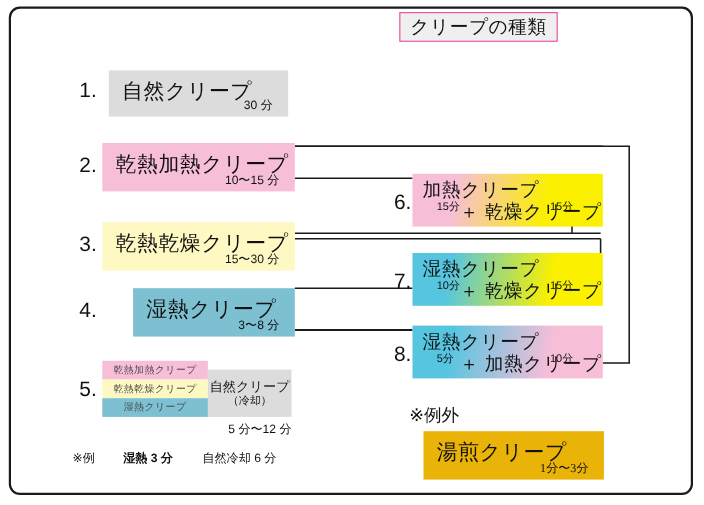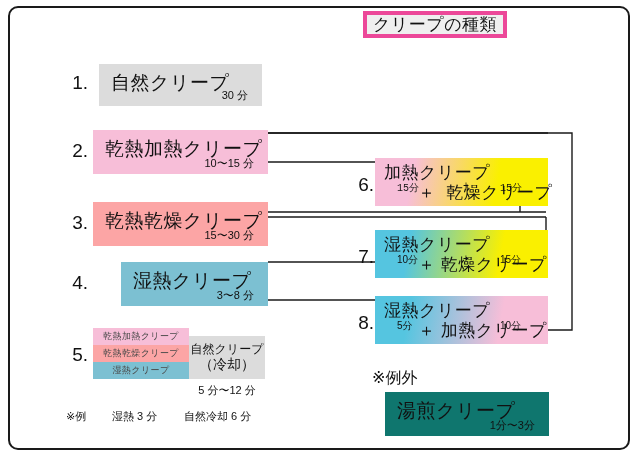--- a/index.html
+++ b/index.html
@@ -30,21 +30,21 @@
   }
 
   
   .title-box {
     position: absolute;
     left: 363px;
     top: 11px;
     width: 144px;
     height: 27px;
     background: #efefef;
-    border: 4px solid #ec4899;
+    border: 1px solid #ec4899;
     box-sizing: border-box;
     display: flex;
     align-items: center;
     justify-content: center;
     font-size: 17px;
     color: #111111;
     letter-spacing: 0.5px;
   }
 
   
@@ -73,23 +73,23 @@
   .lbox .dur {
     position: absolute;
     right: 14px;
     bottom: 3px;
     font-size: 11px;
     white-space: nowrap;
   }
 
   .c-gray   { background: #dcdcdc; }
   .c-pink   { background: #f7bed8; }
-  .c-yellow { background: #fca5a5; }
+  .c-yellow { background: #fef9c3; }
   .c-blue   { background: #7cc0d2; }
-  .c-green  { background: #0f766e; }
+  .c-green  { background: #eab308; font-family: Liberation Serif, serif; }
 
   
   .stack {
     position: absolute;
     box-sizing: border-box;
   }
   .stack-row {
     position: absolute;
     left: 0;
     width: 100%;
@@ -108,21 +108,21 @@
     box-sizing: border-box;
     background: #dcdcdc;
     display: flex;
     flex-direction: column;
     align-items: center;
     justify-content: center;
     color: #111111;
     line-height: 1.15;
   }
   .cool-box .cl1 { font-size: 12px; white-space: nowrap; }
-  .cool-box .cl2 { font-size: 14px; white-space: nowrap; }
+  .cool-box .cl2 { font-size: 10px; white-space: nowrap; }
 
   .cap {
     position: absolute;
     font-size: 11px;
     color: #111111;
     text-align: center;
     white-space: nowrap;
   }
   .note {
     position: absolute;
@@ -169,21 +169,21 @@
     white-space: nowrap;
   }
   .rbox .d2 {
     position: absolute;
     left: 125px;
     top: 23px;
     font-size: 10px;
     white-space: nowrap;
   }
 
-  .g-pink-yellow { background: linear-gradient(100deg, #f7bed8 0%, #f7bed8 22%, #faf000 70%, #faf000 100%); font-family: Liberation Mono, monospace; }
+  .g-pink-yellow { background: linear-gradient(100deg, #f7bed8 0%, #f7bed8 22%, #faf000 70%, #faf000 100%); }
   .g-blue-yellow { background: linear-gradient(100deg, #55c5e0 0%, #55c5e0 20%, #faf000 72%, #faf000 100%); }
   .g-blue-pink   { background: linear-gradient(100deg, #55c5e0 0%, #55c5e0 20%, #f7bed8 72%, #f7bed8 100%); }
 
   
   .exc-label {
     position: absolute;
     font-size: 16px;
     color: #111111;
     white-space: nowrap;
   }
@@ -256,24 +256,24 @@
     <div class="stack-row c-pink" style="top:0px;">乾熱加熱クリープ</div>
     <div class="stack-row c-yellow" style="top:17px;">乾熱乾燥クリープ</div>
     <div class="stack-row c-blue" style="top:34px;">湿熱クリープ</div>
   </div>
 
   <div class="cool-box" style="left:189px; top:336px; width:76px; height:43px;">
     <span class="cl1">自然クリープ</span>
     <span class="cl2">（冷却）</span>
   </div>
 
-  <div class="cap" style="left:189px; top:383px; width:76px;">5 分〜12 分</div>
+  <div class="cap" style="left:189px; top:383px; width:76px;text-align:right;">5 分〜12 分</div>
 
   <div class="note" style="left:66px; top:409px;">※例</div>
-  <div class="note" style="left:112px; top:409px;">湿熱 3 分</div>
+  <div class="note" style="left:112px; top:409px;font-weight:bold;">湿熱 3 分</div>
   <div class="note" style="left:184px; top:409px;">自然冷却 6 分</div>
 
   <div class="num" style="left:348px; top:174px;">6.</div>
   <div class="rbox g-pink-yellow" style="left:375px; top:158px; width:173px; height:48px;">
     <span class="r1">加熱クリープ</span>
     <span class="d1">15分</span>
     <span class="plus">+</span>
     <span class="d2">15分</span>
     <span class="r2">＋ 乾燥クリープ</span>
   </div>

